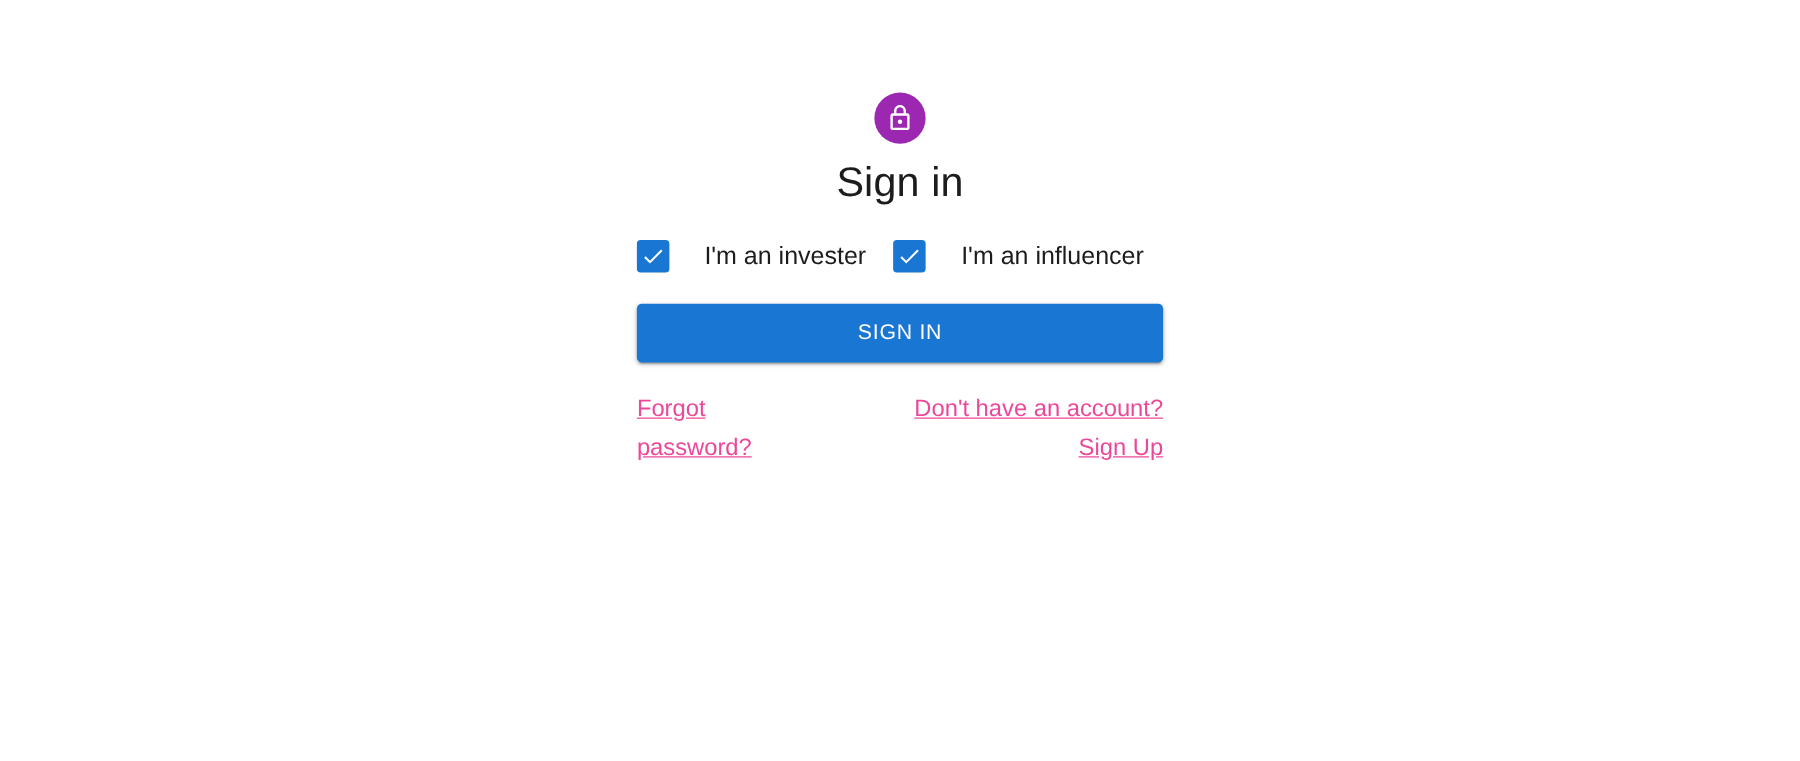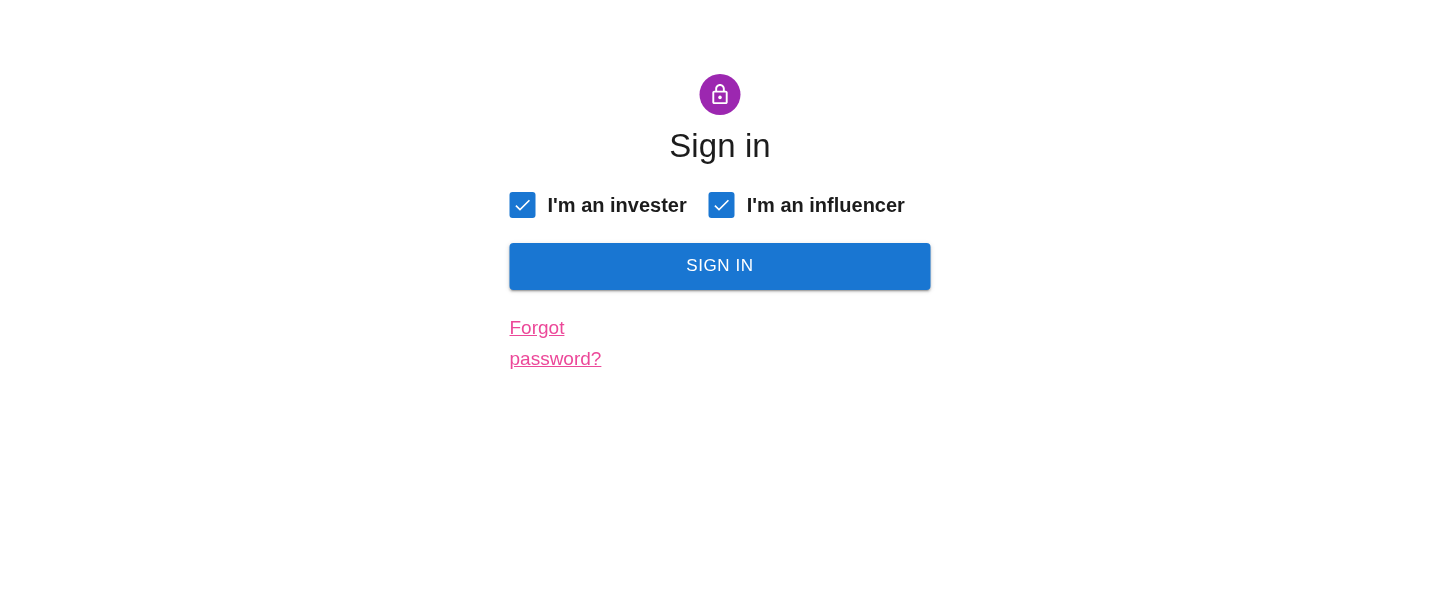--- a/index.html
+++ b/index.html
@@ -142,26 +142,25 @@
     height: 26px;
     border-radius: 3px;
     background: #1976d2;
     display: flex;
     align-items: center;
     justify-content: center;
     flex: 0 0 auto;
   }
   .cbox svg { display: block; }
   .cbox-label {
-    margin-left: 12px;
+    margin-left: 28px;
     font-size: 20px;
     line-height: 1;
     color: #1c1c1c;
     white-space: nowrap;
-    font-weight: bold;
   }
 
   
   .submit-btn {
     margin-top: 25px;
     width: 421px;
     height: 47px;
     background: #1976d2;
     color: #ffffff;
     border: 0;
@@ -248,17 +247,20 @@
         </label>
 
       </div>
 
       <button class="submit-btn" type="submit">SIGN IN</button>
 
       <div class="links-row">
         <div class="links-col-left">
           <a class="link" href="#">Forgot password?</a>
         </div>
+        <div class="links-col-right">
+          <a class="link" href="#">Don't have an account? Sign Up</a>
+        </div>
       </div>
 
     </form>
   </div>
 </div>
 
 </body></html>

